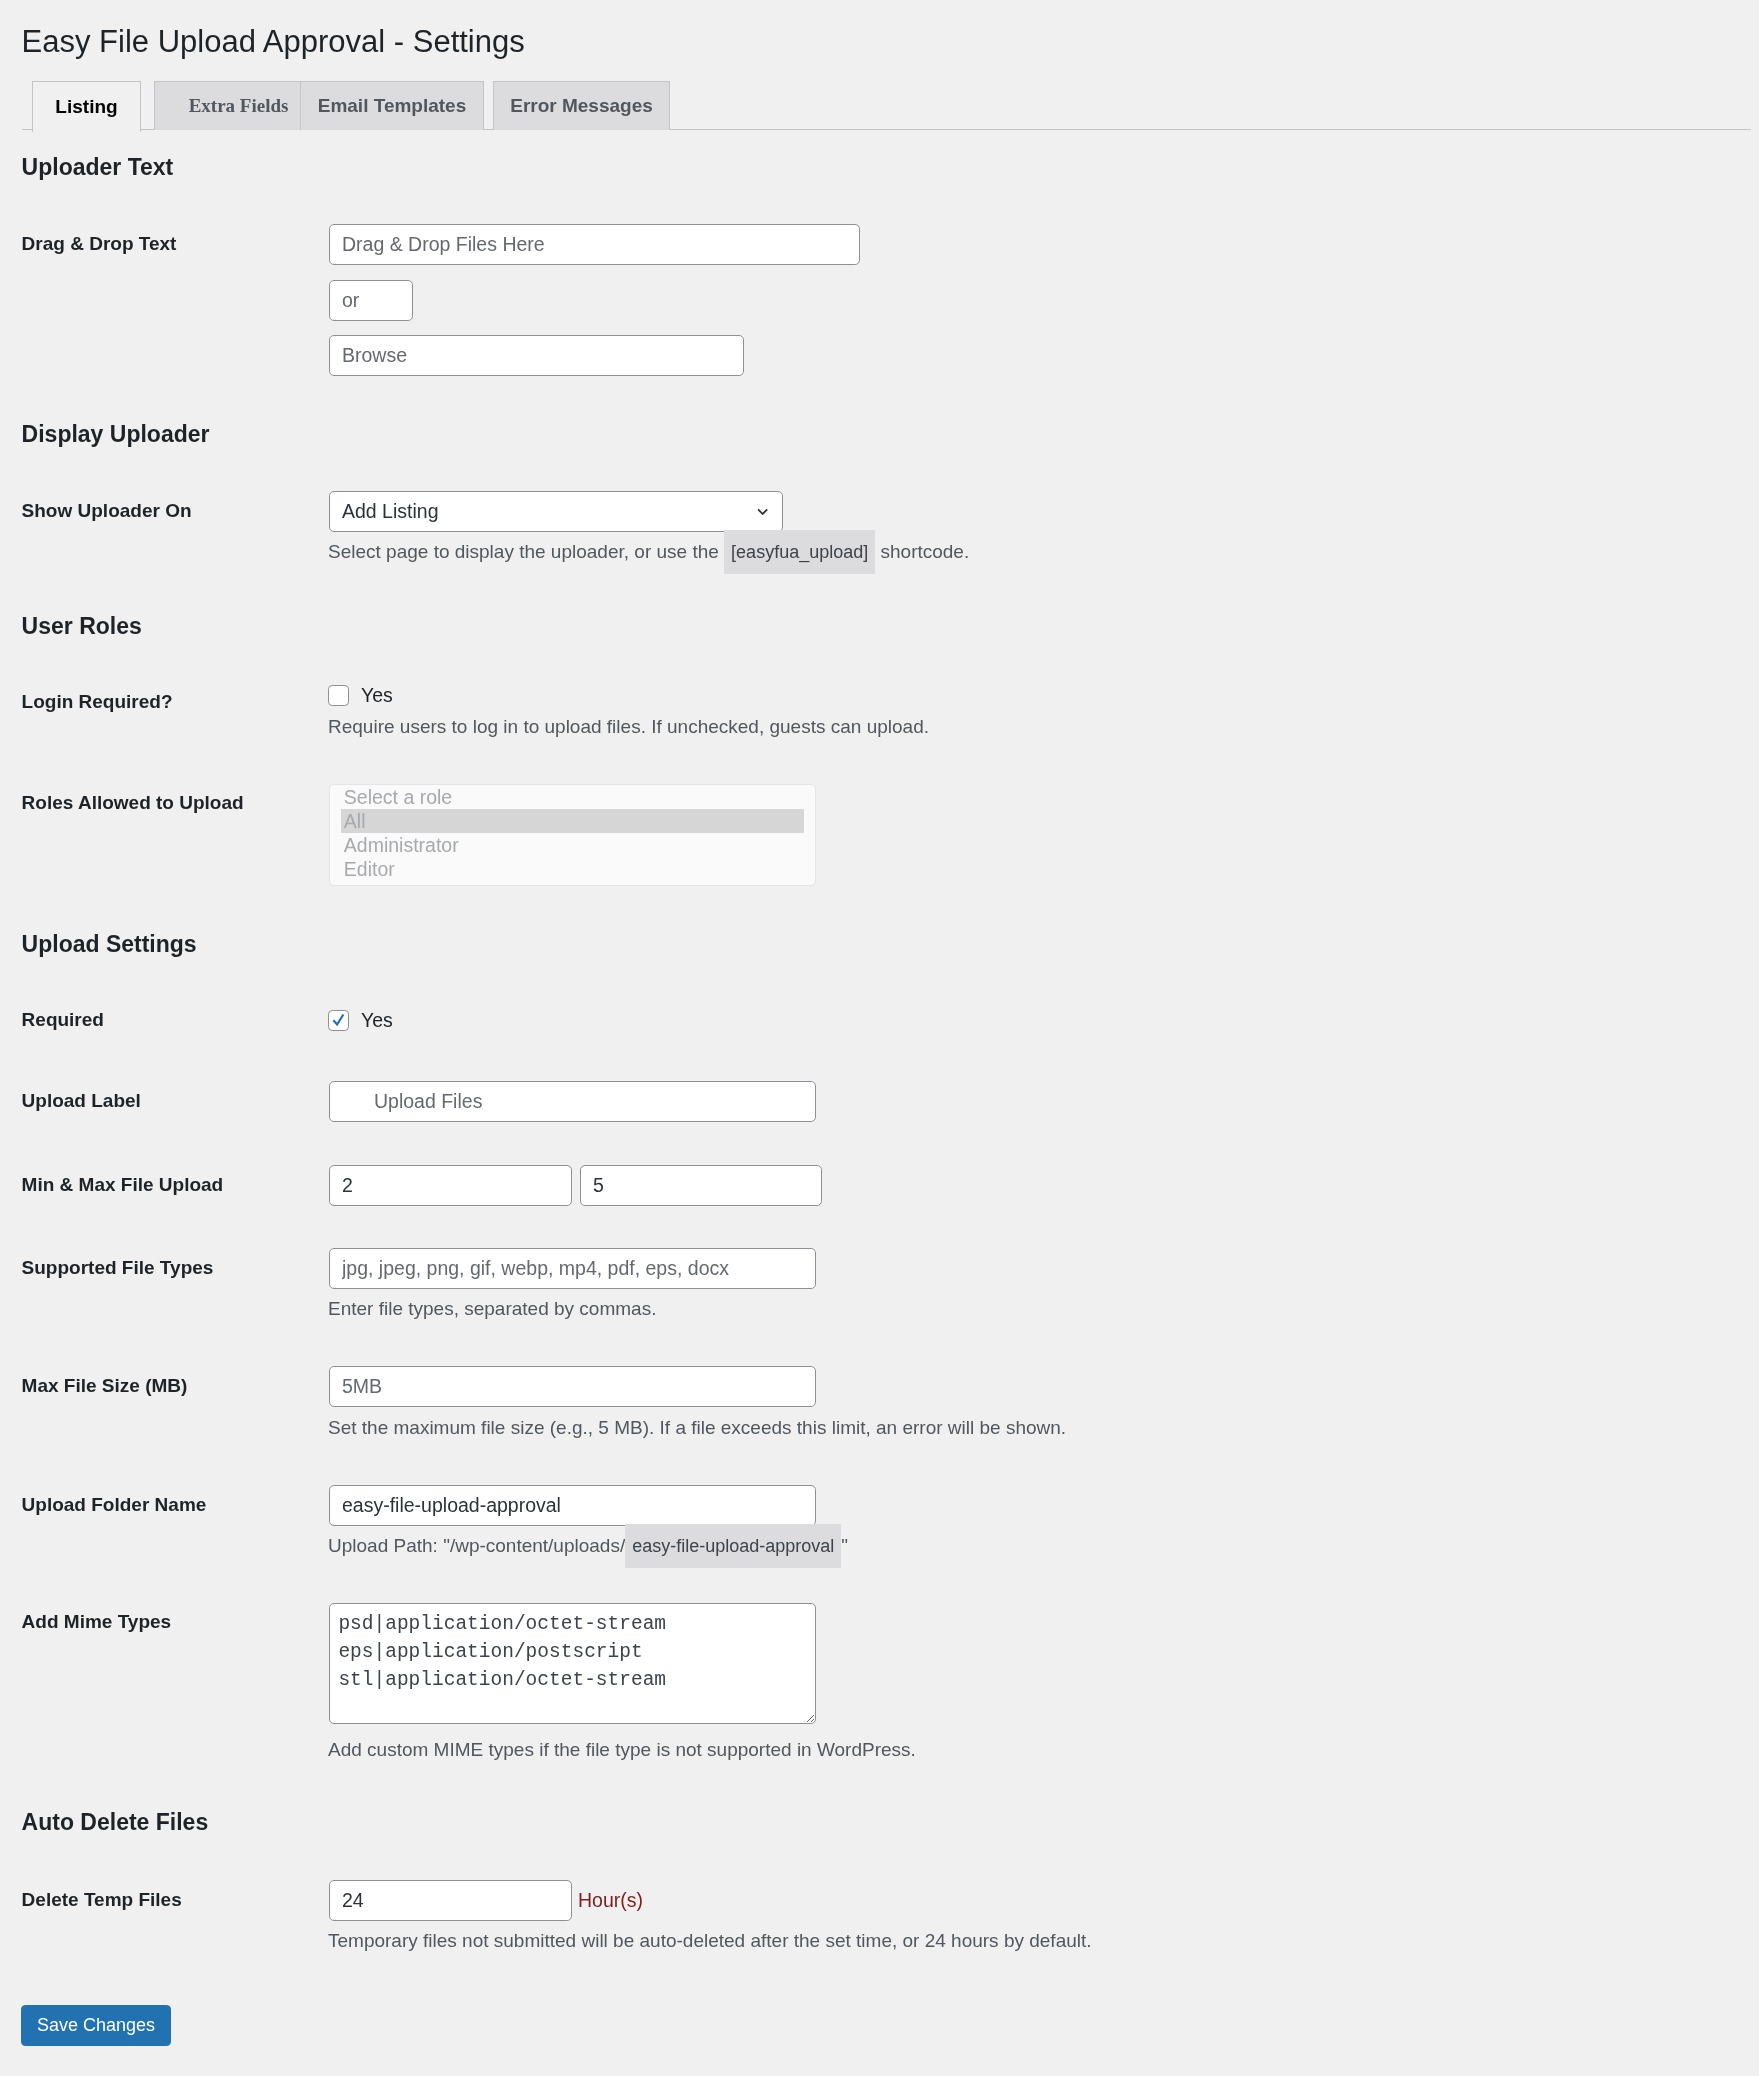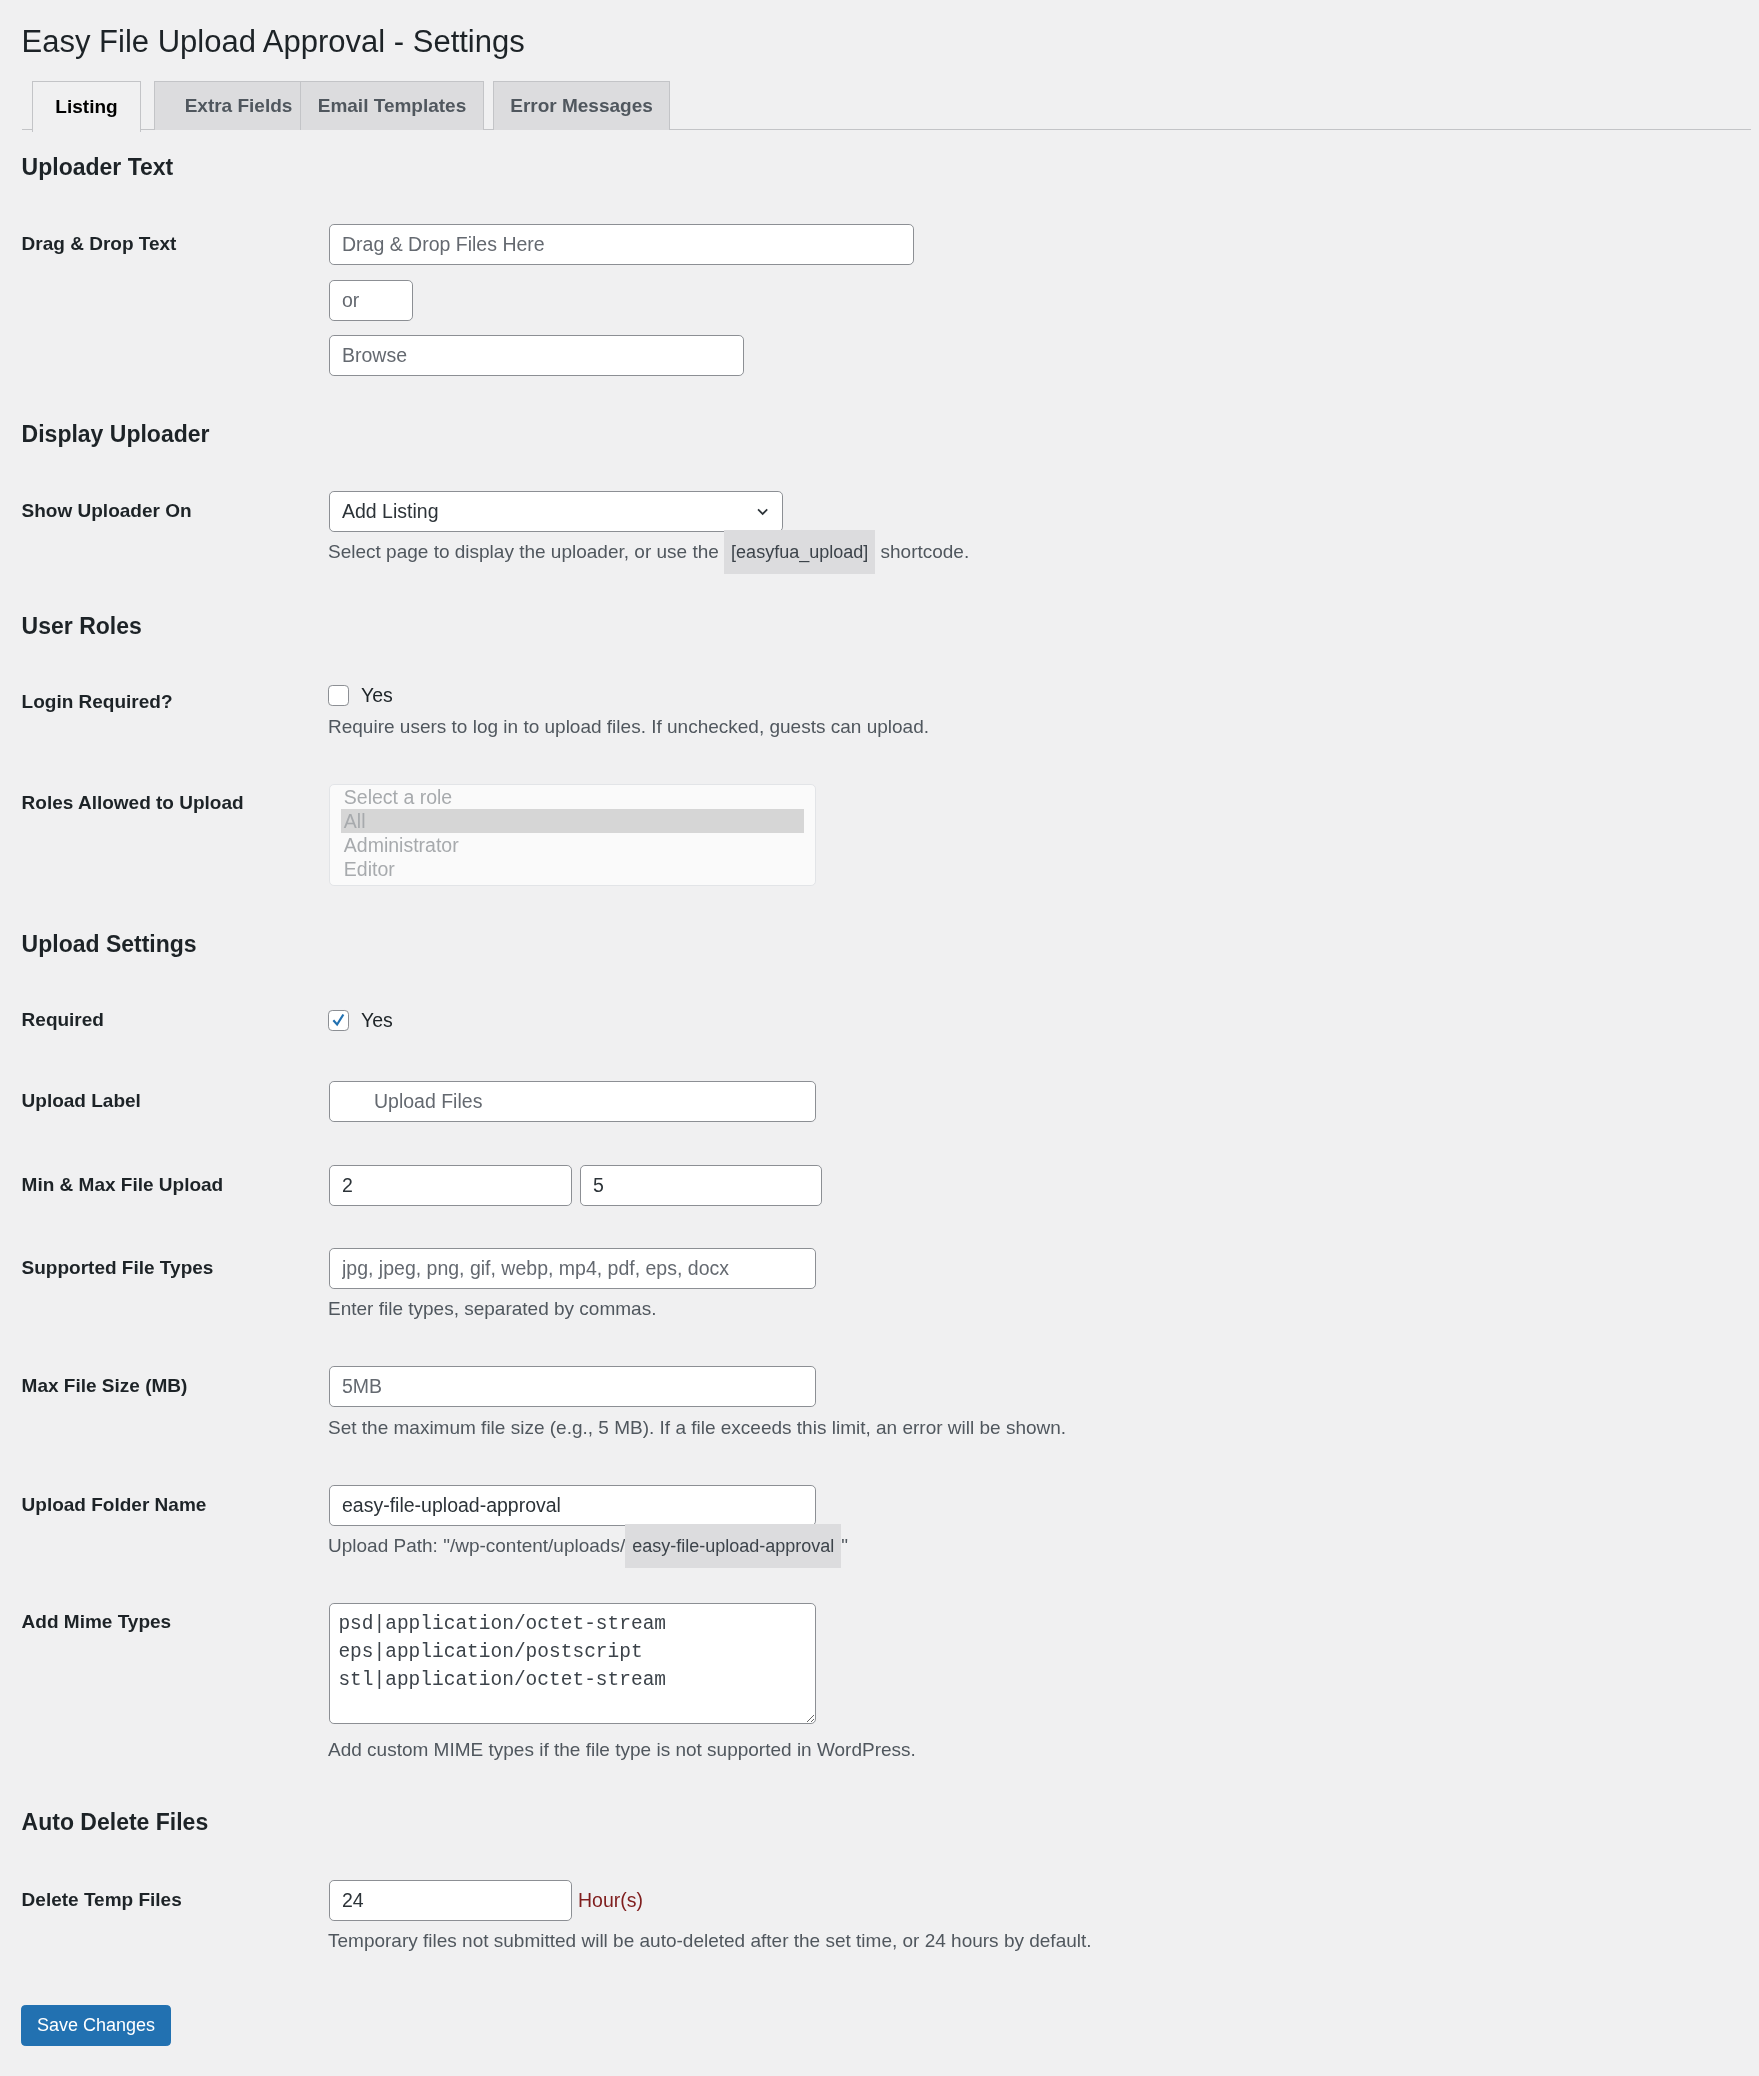--- a/index.html
+++ b/index.html
@@ -52,33 +52,33 @@
 </style>
 </head>
 <body>
 
 <h1 class="abs page-title">Easy File Upload Approval - Settings</h1>
 
 <div class="abs tabs-line"></div>
 <div class="abs tab active" style="left:32px;width:109px;">
     <span>Listing</span>
   </div>
-<div class="abs tab" style="left:154px;width:169px;">
+<div class="abs tab" style="left:154px;width:169px;font-family:Liberation Serif, serif;">
     <span>Extra Fields</span>
   </div>
 <div class="abs tab" style="left:300px;width:184px;">
     <span>Email Templates</span>
   </div>
 <div class="abs tab" style="left:493px;width:177px;">
     <span>Error Messages</span>
   </div>
 
 <h2 class="abs section-title" style="top:153px;">Uploader Text</h2>
 <div class="abs field-label" style="top:232px;">Drag &amp; Drop Text</div>
-<input class="abs input" style="left: 329px; top: 224px; width: 585px;" placeholder="Drag &amp; Drop Files Here">
+<input class="abs input" style="left: 329px; top: 224px; width: 531px;" placeholder="Drag &amp; Drop Files Here">
 <input class="abs input" style="left: 329px; top: 280px; width: 84px;" placeholder="or">
 <input class="abs input" style="left: 329px; top: 335px; width: 415px;" placeholder="Browse">
 
 <h2 class="abs section-title" style="top:420px;">Display Uploader</h2>
 <div class="abs field-label" style="top:499px;">Show Uploader On</div>
 <div class="abs select" style="left:329px;top:491px;width:454px;text-align:right;">
   <span>Add Listing</span>
   <svg class="chev" viewBox="0 0 20 20">
       <path d="M4 7 L10 13 L16 7" fill="none" stroke="#2c3338" stroke-width="2.2"></path>
     </svg>

